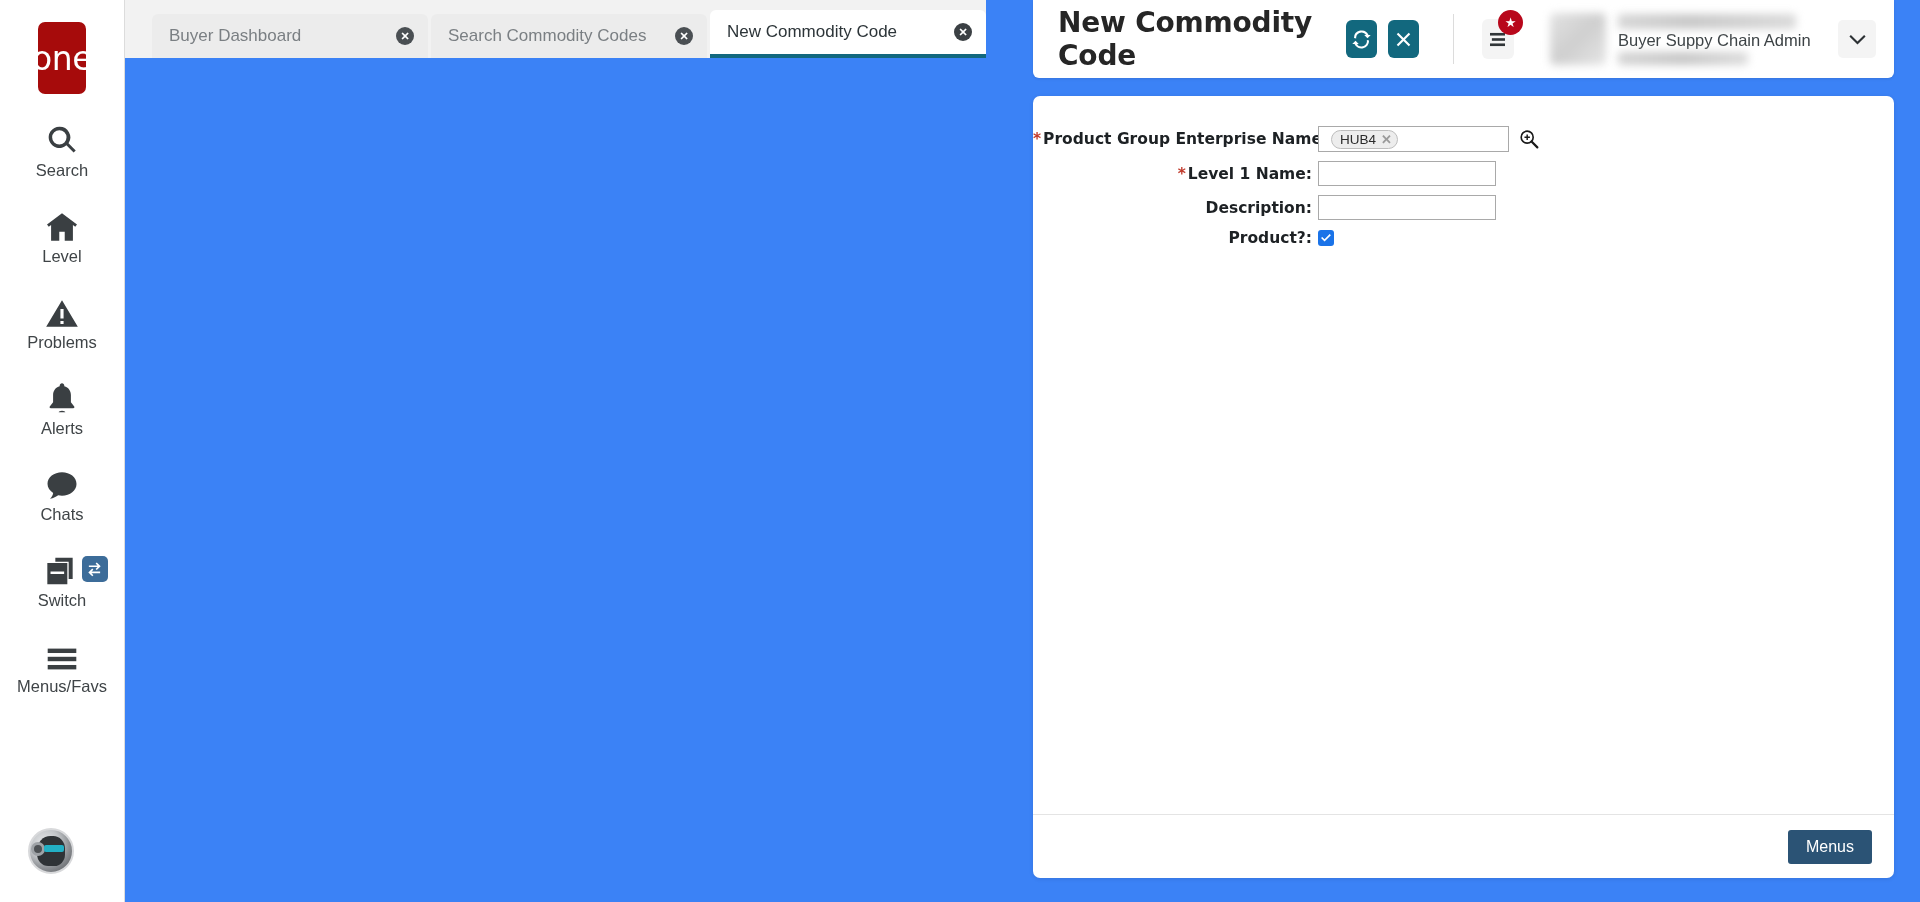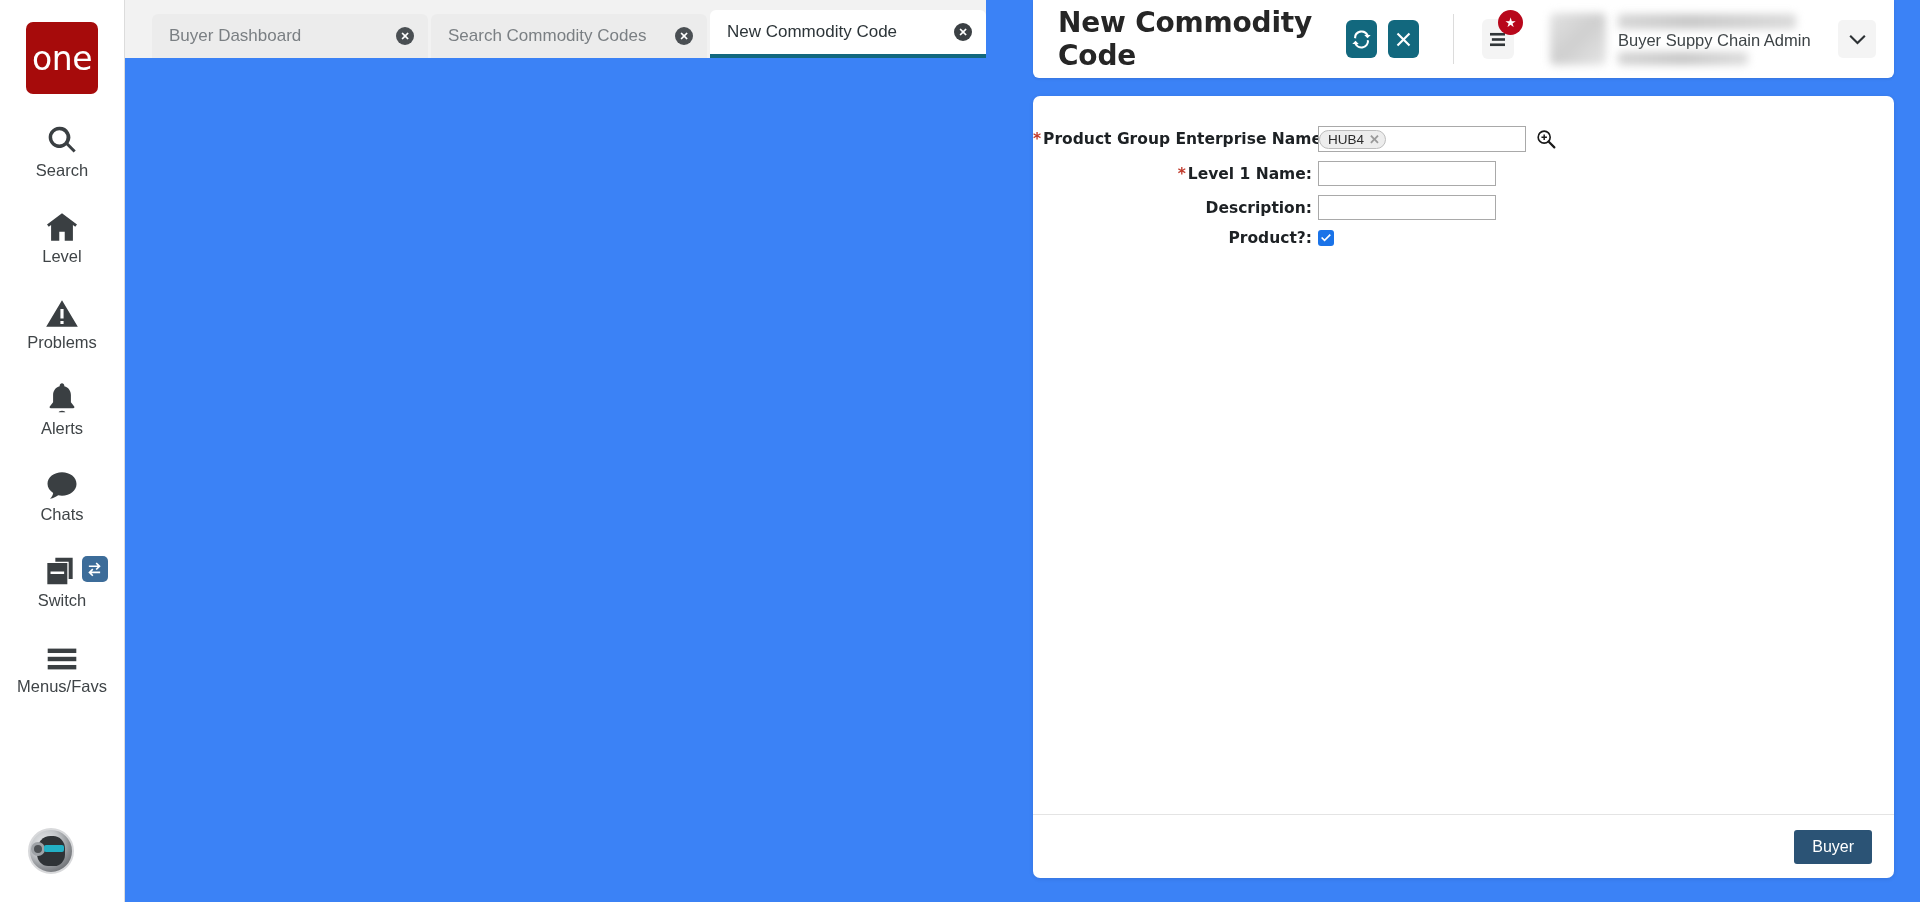--- a/index.html
+++ b/index.html
@@ -16,21 +16,21 @@
     width: 125px; height: 902px;
     background: #ffffff;
     border-right: 1px solid #dcdcdc;
     flex: 0 0 125px;
     position: relative;
     display: flex;
     flex-direction: column;
     align-items: center;
   }
   .brand-logo {
-    width: 72px; height: 72px;
+    width: 48px; height: 72px;
     margin-top: 22px;
     background: #a60b0b;
     border-radius: 7px;
     display: flex; align-items: center; justify-content: center;
     color: #fff;
     font-size: 33px;
     font-weight: 400;
     letter-spacing: -0.5px;
     font-family: "DejaVu Sans", sans-serif;
   }
@@ -290,27 +290,27 @@
     font-size: 15.5px;
     font-weight: bold;
     color: #1d2124;
     font-family: "DejaVu Sans", sans-serif;
     padding-right: 6px;
     white-space: nowrap;
   }
   .req-star { color: #c0392b; font-weight: bold; margin-right: 2px; }
   .field-wrap { display: flex; align-items: center; }
   .chip-input {
-    width: 208px;
+    width: 191px;
     height: 26px;
     border: 1px solid #a9a9a9;
     background: #ffffff;
     display: flex;
     align-items: center;
-    padding: 0 0;
+    padding: 0 12px;
   }
   .chip {
     display: inline-flex;
     align-items: center;
     background: #ededed;
     border: 1px solid #bdbdbd;
     border-radius: 11px;
     height: 19px;
     padding: 0 5px 0 8px;
     font-size: 13.5px;
@@ -577,18 +577,18 @@
               <svg width="12" height="12" viewBox="0 0 14 14">
                   <path d="M5.3 11.2L1.2 7.1l1.4-1.4 2.7 2.7 6-6 1.4 1.4z"></path>
                 </svg>
             </span>
           </div>
         </div>
 
       </div>
 
       <div class="form-footer">
-        <button class="create-btn">Buyer</button>
+        <button class="create-btn">Menus</button>
       </div>
     </div>
 
   </div>
 </div>
 
 </body></html>

